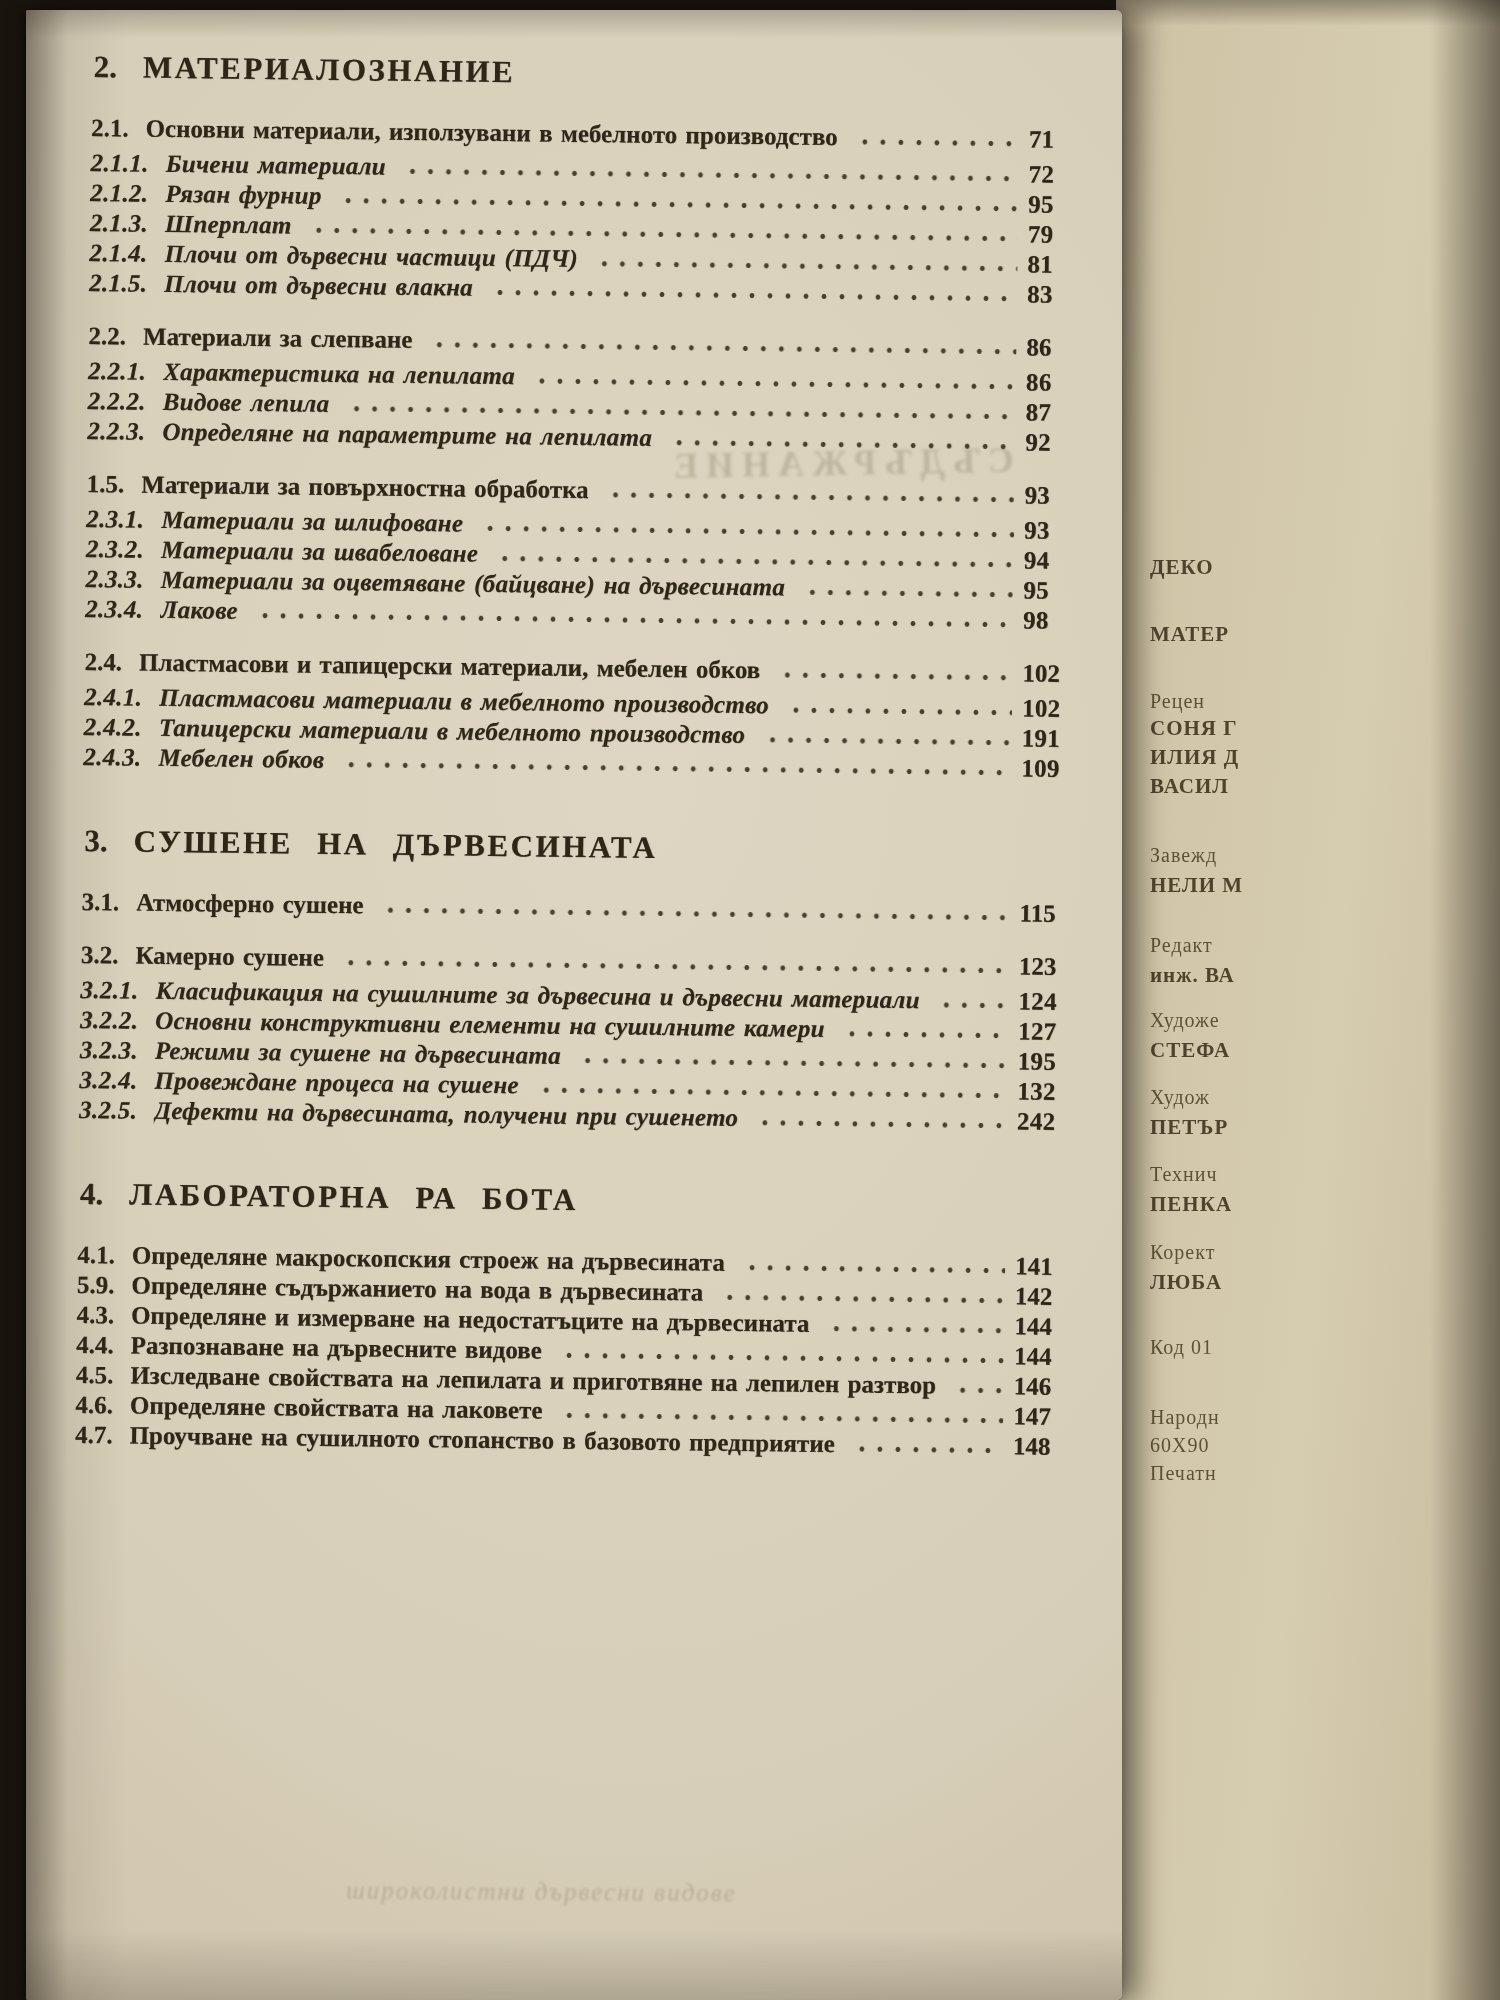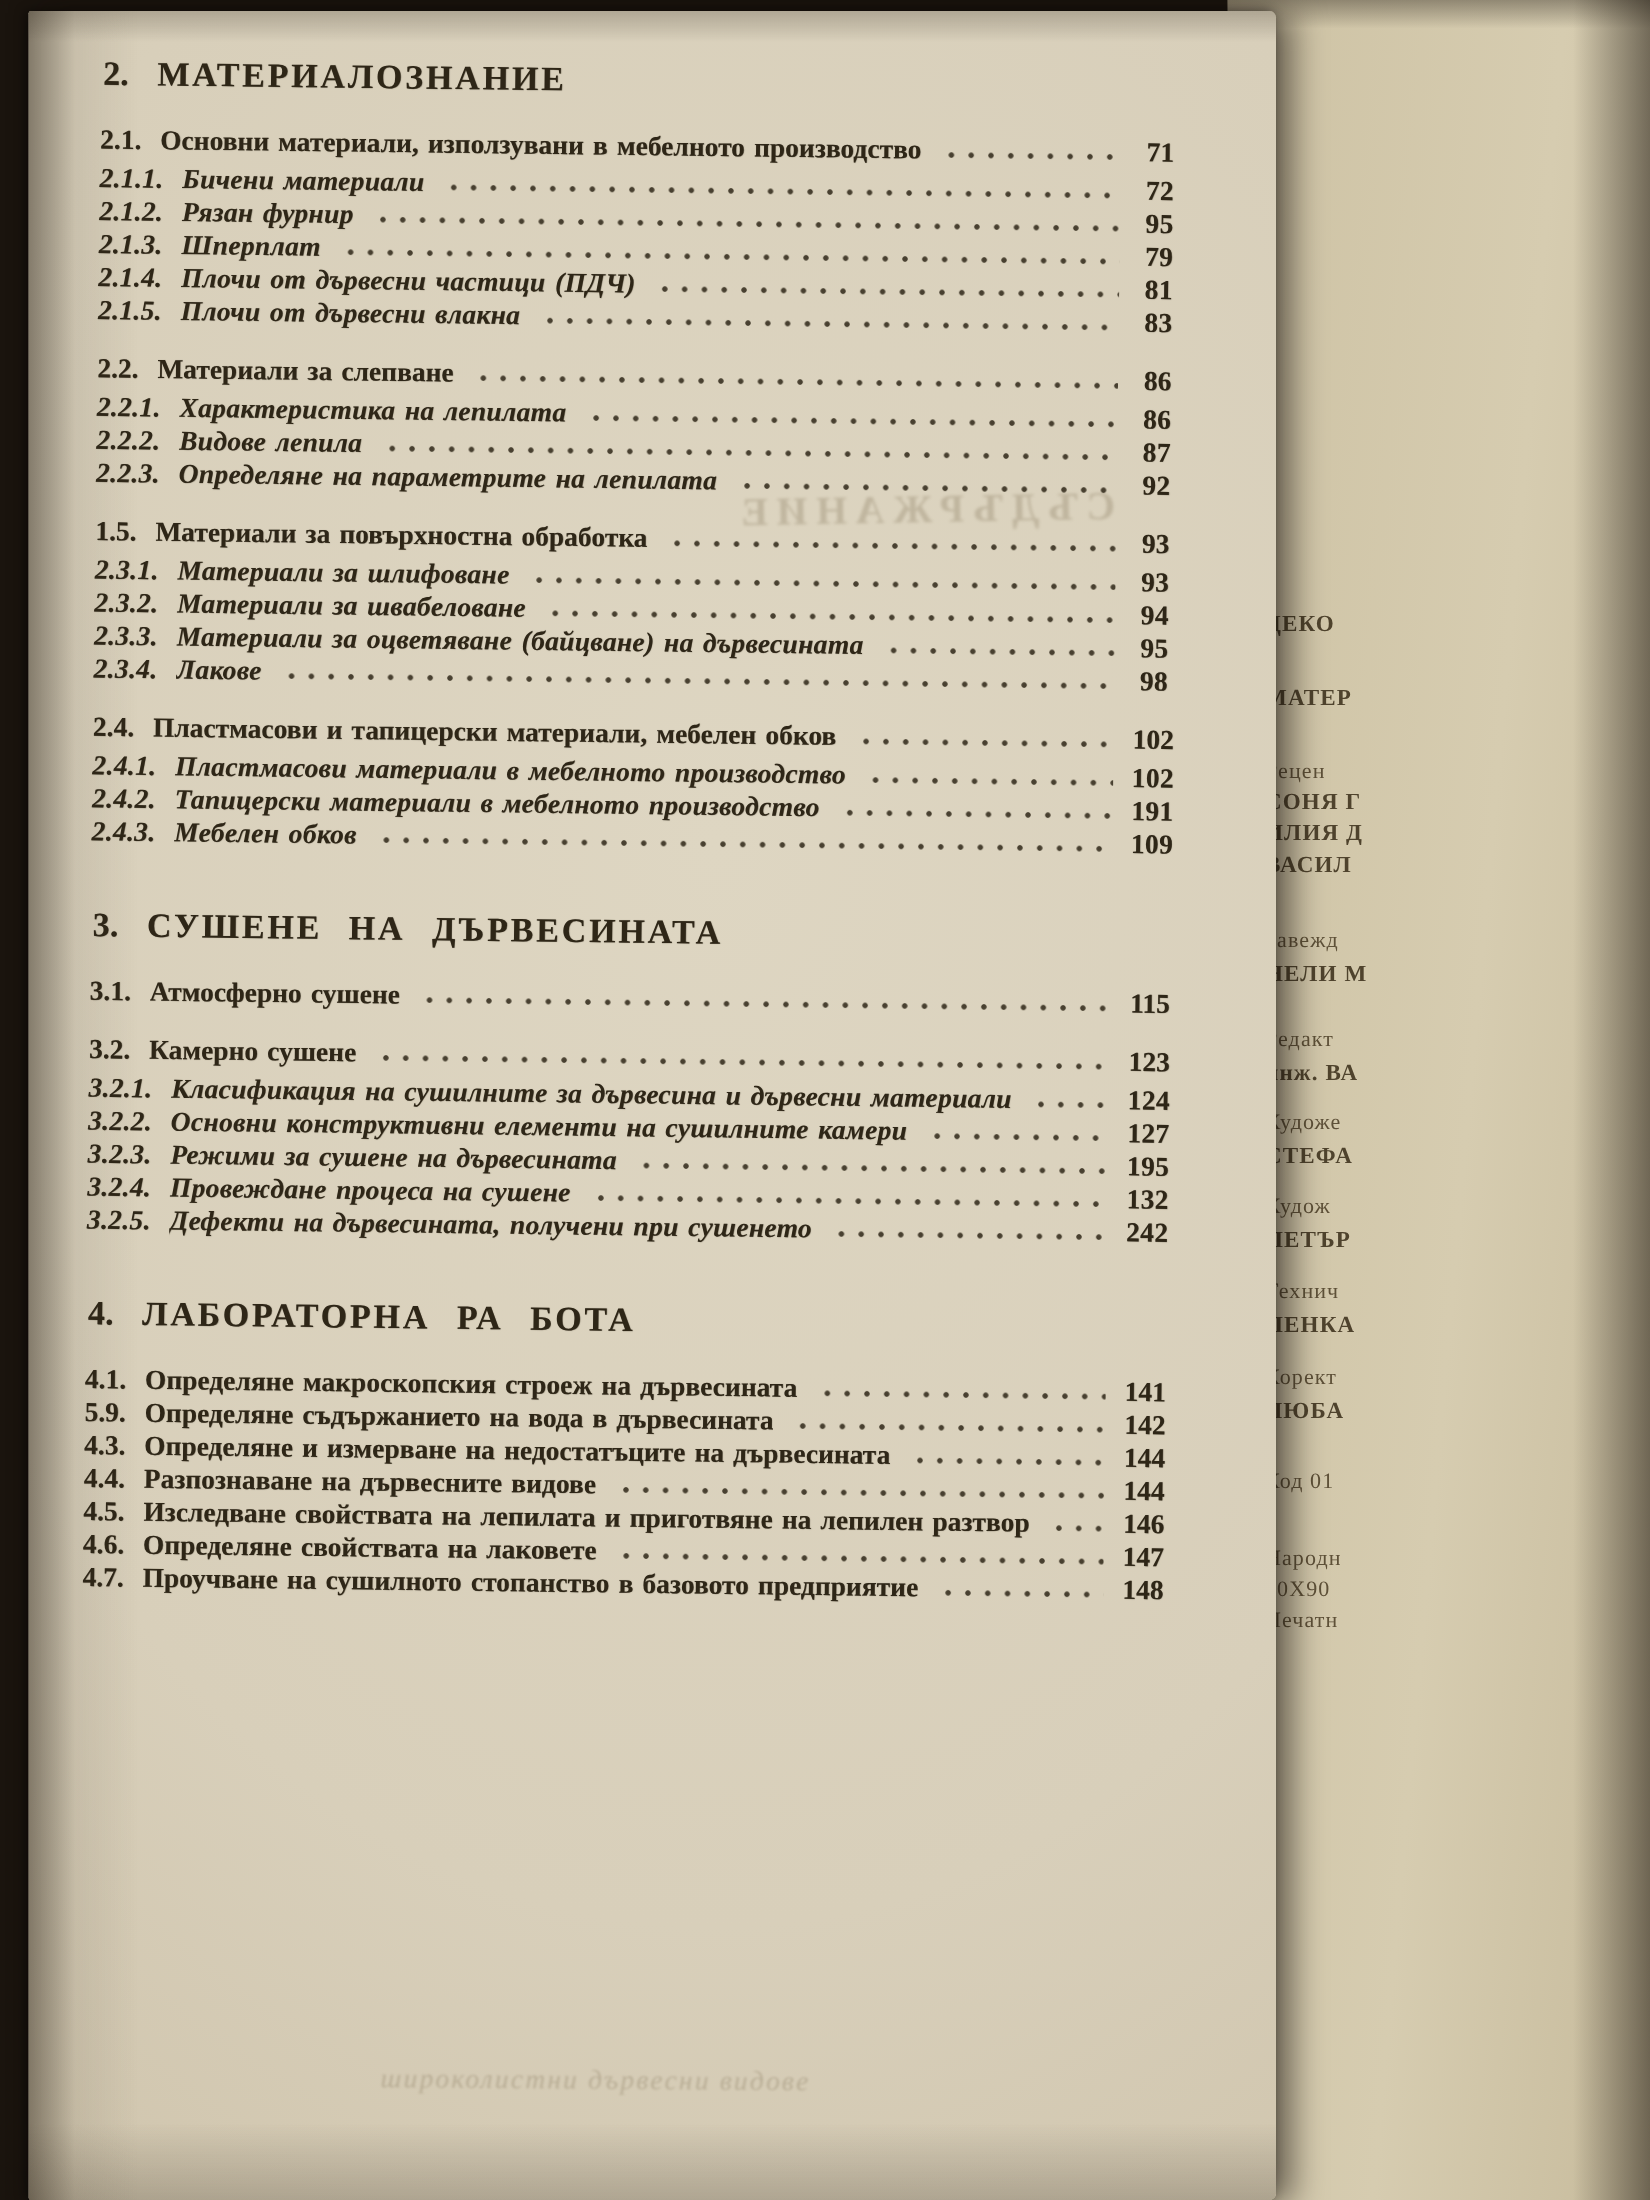--- a/index.html
+++ b/index.html
@@ -32,21 +32,20 @@
     filter: blur(.3px);
   }
   #edge-frags .frag.b { font-weight: 700; color: #443823; font-size: 21px; }
 
   
   #main-page {
     position: absolute; top: 10px; left: 26px; width: 1096px; height: 1990px;
     background: radial-gradient(120% 90% at 55% 38%, #ded6c2 0%, #d8cfba 55%, #cfc4ac 85%, #c3b79d 100%);
     box-shadow: 14px 2px 30px rgba(15,10,5,.55), -3px 0 10px rgba(0,0,0,.45);
     border-radius: 2px 6px 6px 2px;
-    padding-left: 38px;
   }
   #main-page::before {
     content: ""; position: absolute; inset: 0;
     background: linear-gradient(90deg, rgba(30,22,12,.45), rgba(30,22,12,.08) 42px, rgba(30,22,12,0) 100px),
                 linear-gradient(180deg, rgba(30,22,12,.22), rgba(30,22,12,0) 28px, rgba(30,22,12,0) calc(100% - 70px), rgba(30,22,12,.20));
     pointer-events: none;
     border-radius: inherit;
   }
 
   
@@ -96,21 +95,21 @@
   .row .num { margin-right: 17px; white-space: nowrap; }
   .row .title { white-space: nowrap; overflow: hidden; text-overflow: clip; }
   .row .leader {
     flex: 1 1 auto; min-width: 10px; height: 7px;
     margin: 0 10px 0 14px;
     background-image: radial-gradient(circle, rgba(46,38,23,.85) 2.1px, rgba(46,38,23,0) 2.8px);
     background-size: 18px 7px;
     background-repeat: repeat-x;
     background-position: 4px bottom;
   }
-  .row .pg { min-width: 52px; text-align: center; white-space: nowrap; font-style: normal; }
+  .row .pg { min-width: 52px; text-align: left; white-space: nowrap; font-style: normal; }
 </style>
 </head>
 <body>
 
 <div id="photo">
 
   <div id="facing">
     <div id="edge-frags">
         <div class="frag b" style="top: 555px;">ДЕКО</div>
         <div class="frag b" style="top: 622px;">МАТЕР</div>

